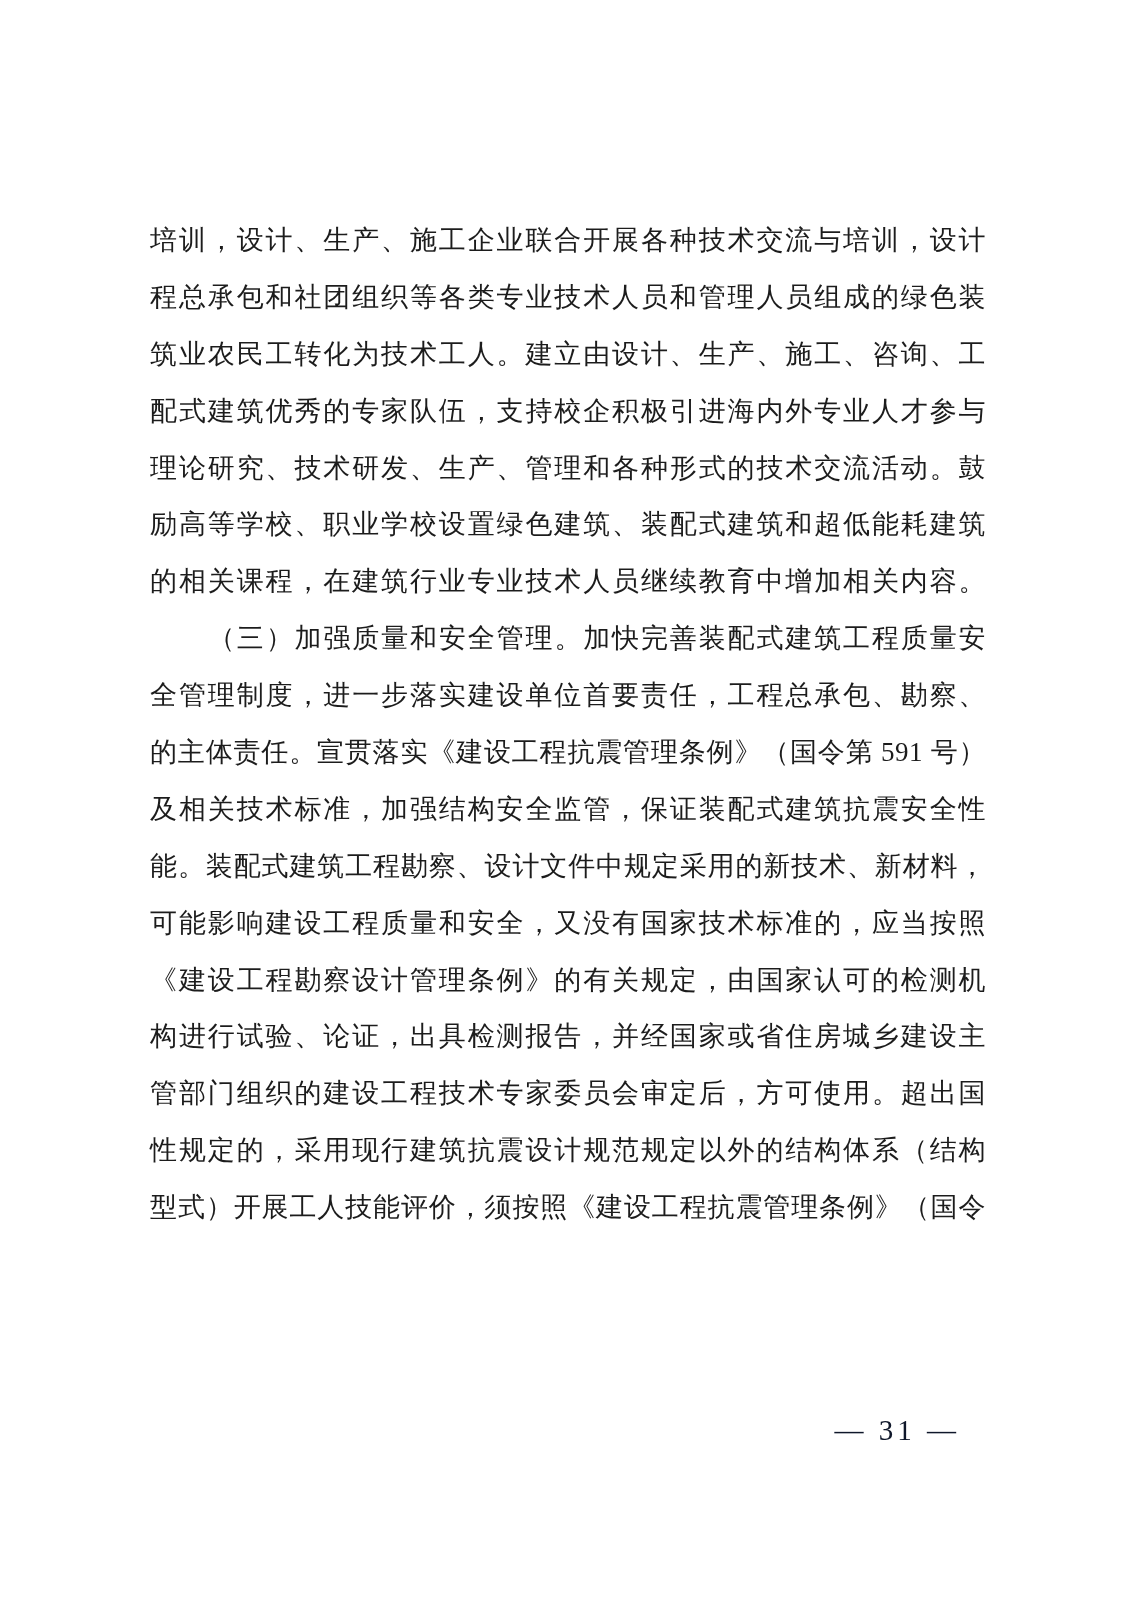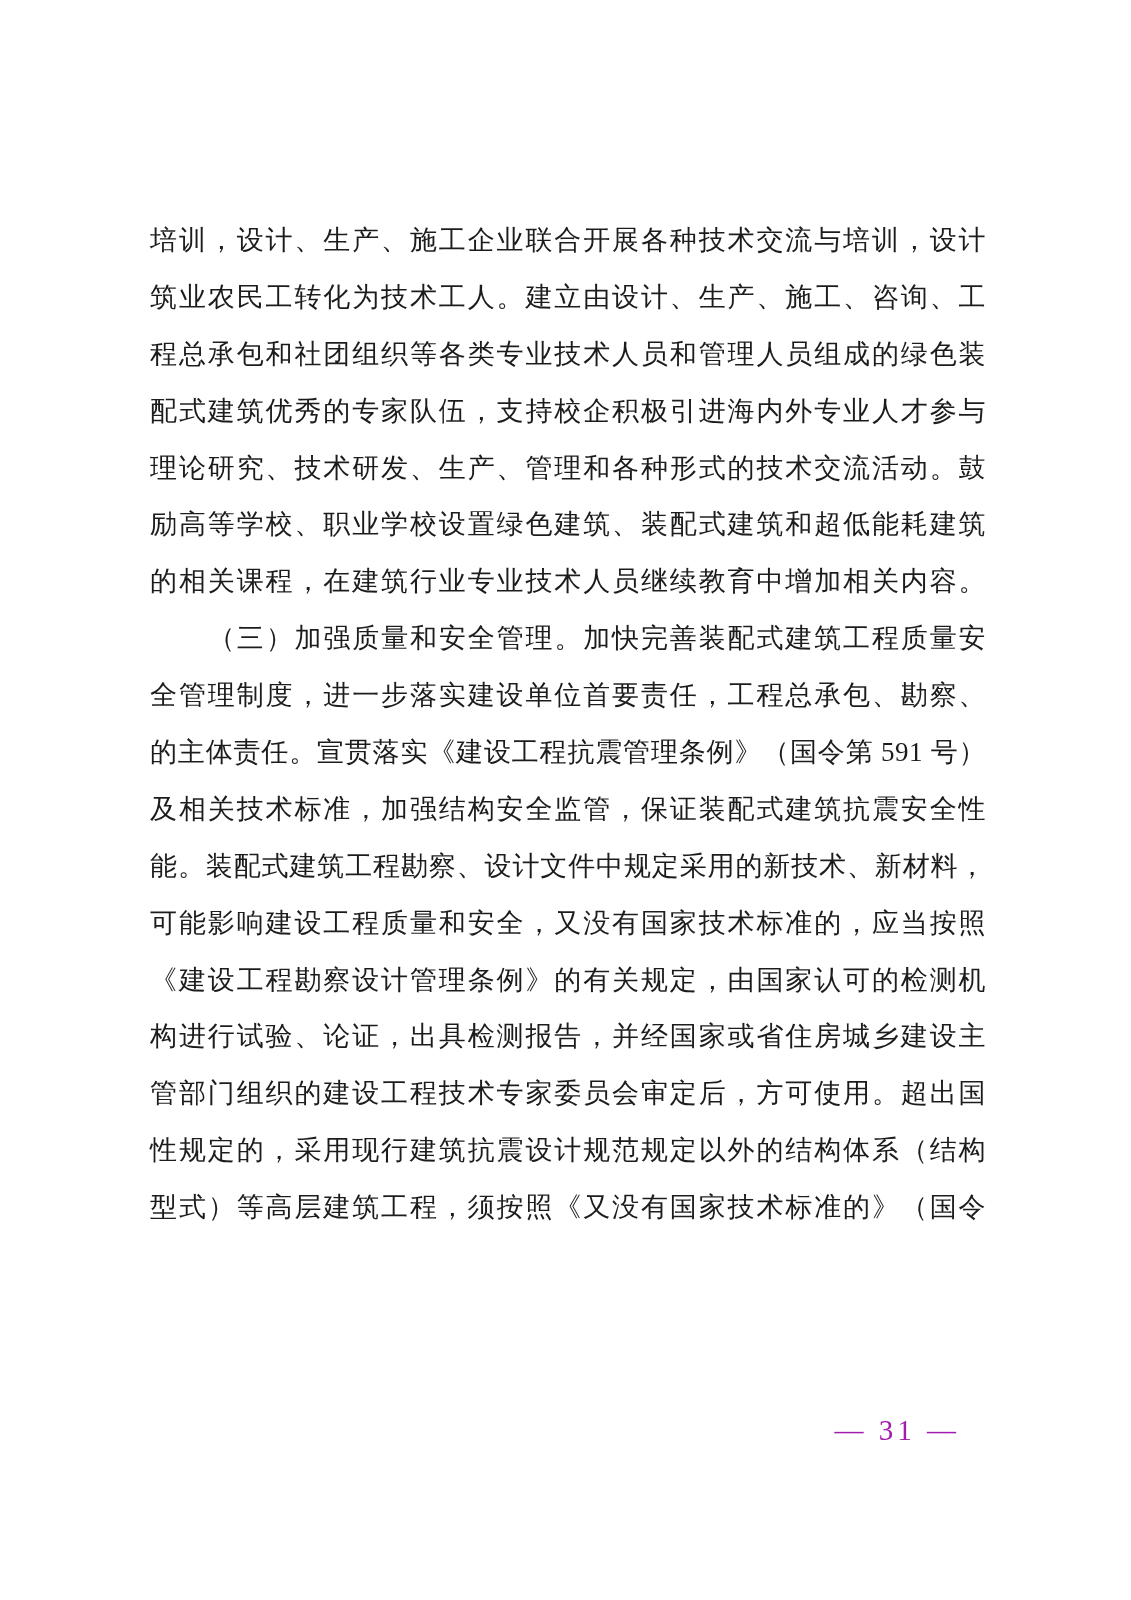--- a/index.html
+++ b/index.html
@@ -40,51 +40,51 @@
   .heading-bold {
     font-weight: normal;
   }
   .page-number {
     position: absolute;
     top: 1412px;
     right: 171px;
     font-size: 29px;
     line-height: 36px;
     letter-spacing: 4px;
-    color: #a21caf;
+    color: #0f172a;
     text-align: center;
     margin-left: 6px;
   }
 </style>
 </head>
 <body>
 
 <div class="page">
 
   <div class="text-block">
 
     <div class="line">培训，设计、生产、施工企业联合开展各种技术交流与培训，设计</div>
+    <div class="line">程总承包和社团组织等各类专业技术人员和管理人员组成的绿色装</div>
     <div class="line">筑业农民工转化为技术工人。建立由设计、生产、施工、咨询、工</div>
-    <div class="line">程总承包和社团组织等各类专业技术人员和管理人员组成的绿色装</div>
     <div class="line">配式建筑优秀的专家队伍，支持校企积极引进海内外专业人才参与</div>
     <div class="line">理论研究、技术研发、生产、管理和各种形式的技术交流活动。鼓</div>
     <div class="line">励高等学校、职业学校设置绿色建筑、装配式建筑和超低能耗建筑</div>
     <div class="line">的相关课程，在建筑行业专业技术人员继续教育中增加相关内容。</div>
 
     <div class="line indent-2em">
       <span class="heading-bold">（三）加强质量和安全管理。</span><span>加快完善装配式建筑工程质量安</span>
     </div>
     <div class="line">全管理制度，进一步落实建设单位首要责任，工程总承包、勘察、</div>
     <div class="line">的主体责任。宣贯落实《建设工程抗震管理条例》（国令第 591 号）</div>
     <div class="line">及相关技术标准，加强结构安全监管，保证装配式建筑抗震安全性</div>
     <div class="line">能。装配式建筑工程勘察、设计文件中规定采用的新技术、新材料，</div>
     <div class="line">可能影响建设工程质量和安全，又没有国家技术标准的，应当按照</div>
     <div class="line">《建设工程勘察设计管理条例》的有关规定，由国家认可的检测机</div>
     <div class="line">构进行试验、论证，出具检测报告，并经国家或省住房城乡建设主</div>
     <div class="line">管部门组织的建设工程技术专家委员会审定后，方可使用。超出国</div>
     <div class="line">性规定的，采用现行建筑抗震设计规范规定以外的结构体系（结构</div>
-    <div class="line">型式）等高层建筑工程，须按照《又没有国家技术标准的》（国令</div>
+    <div class="line">型式）开展工人技能评价，须按照《建设工程抗震管理条例》（国令</div>
 
   </div>
 
   <div class="page-number">— 31 —</div>
 
 </div>
 
 </body></html>

